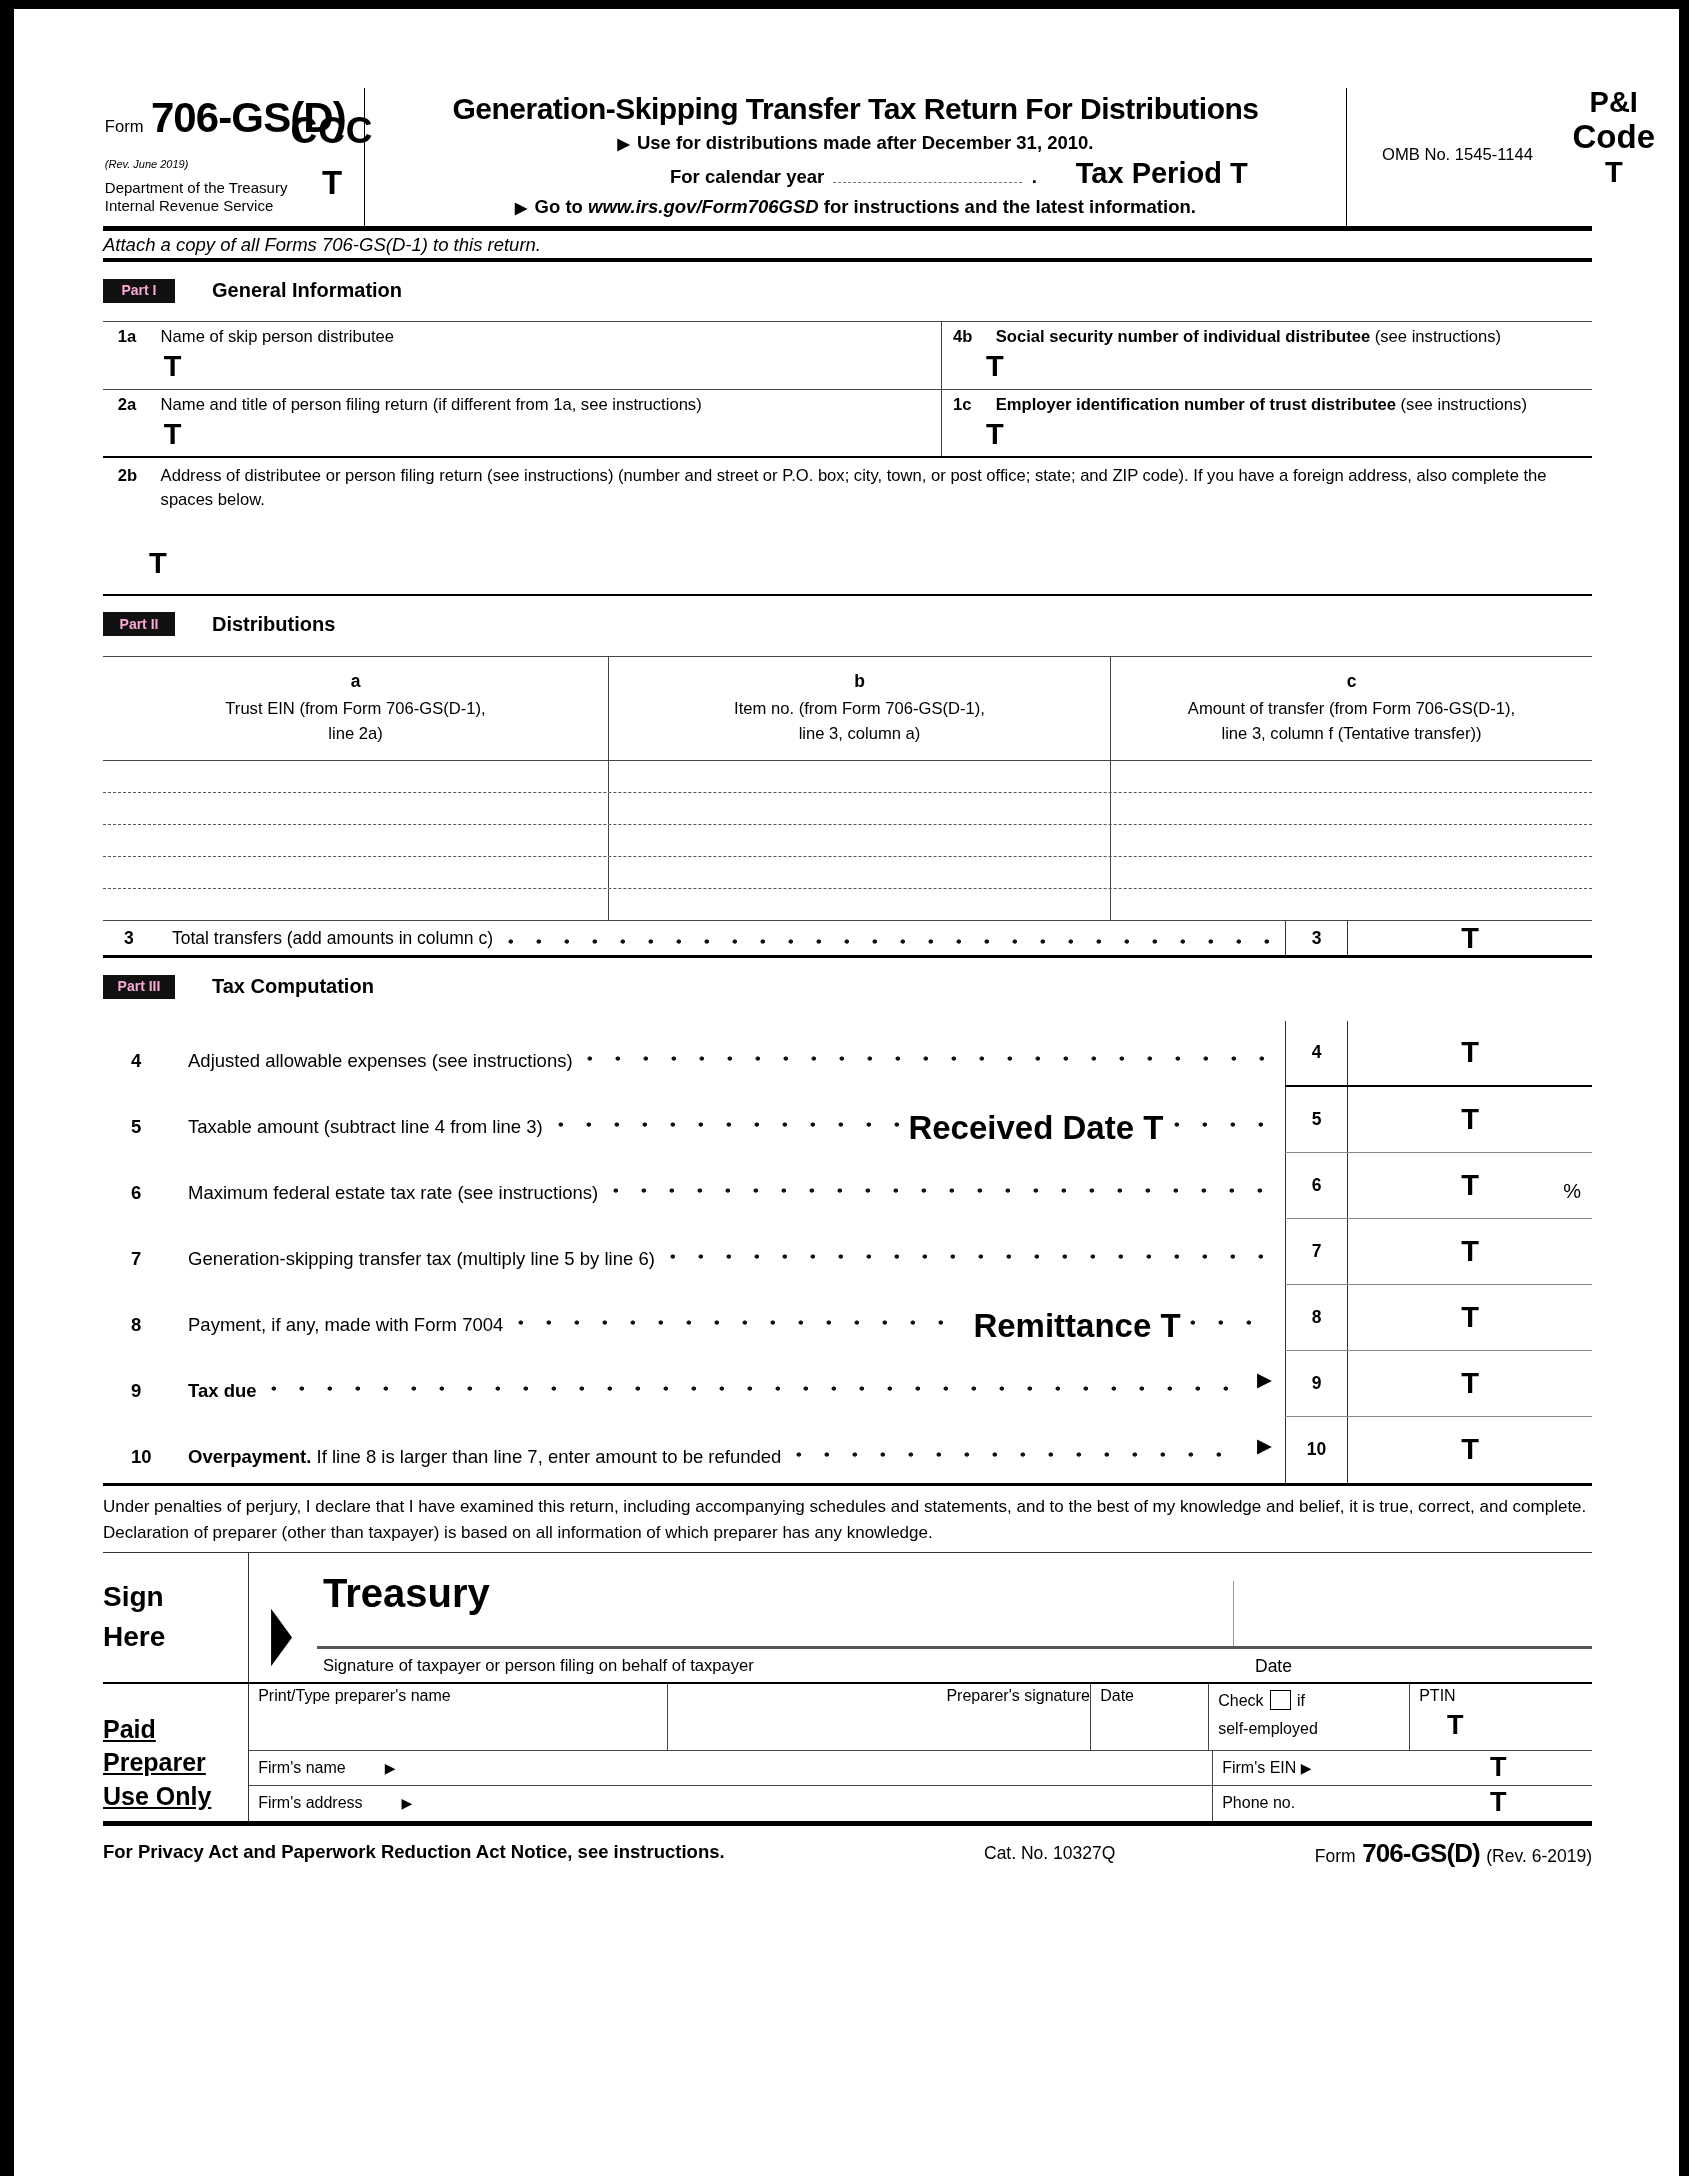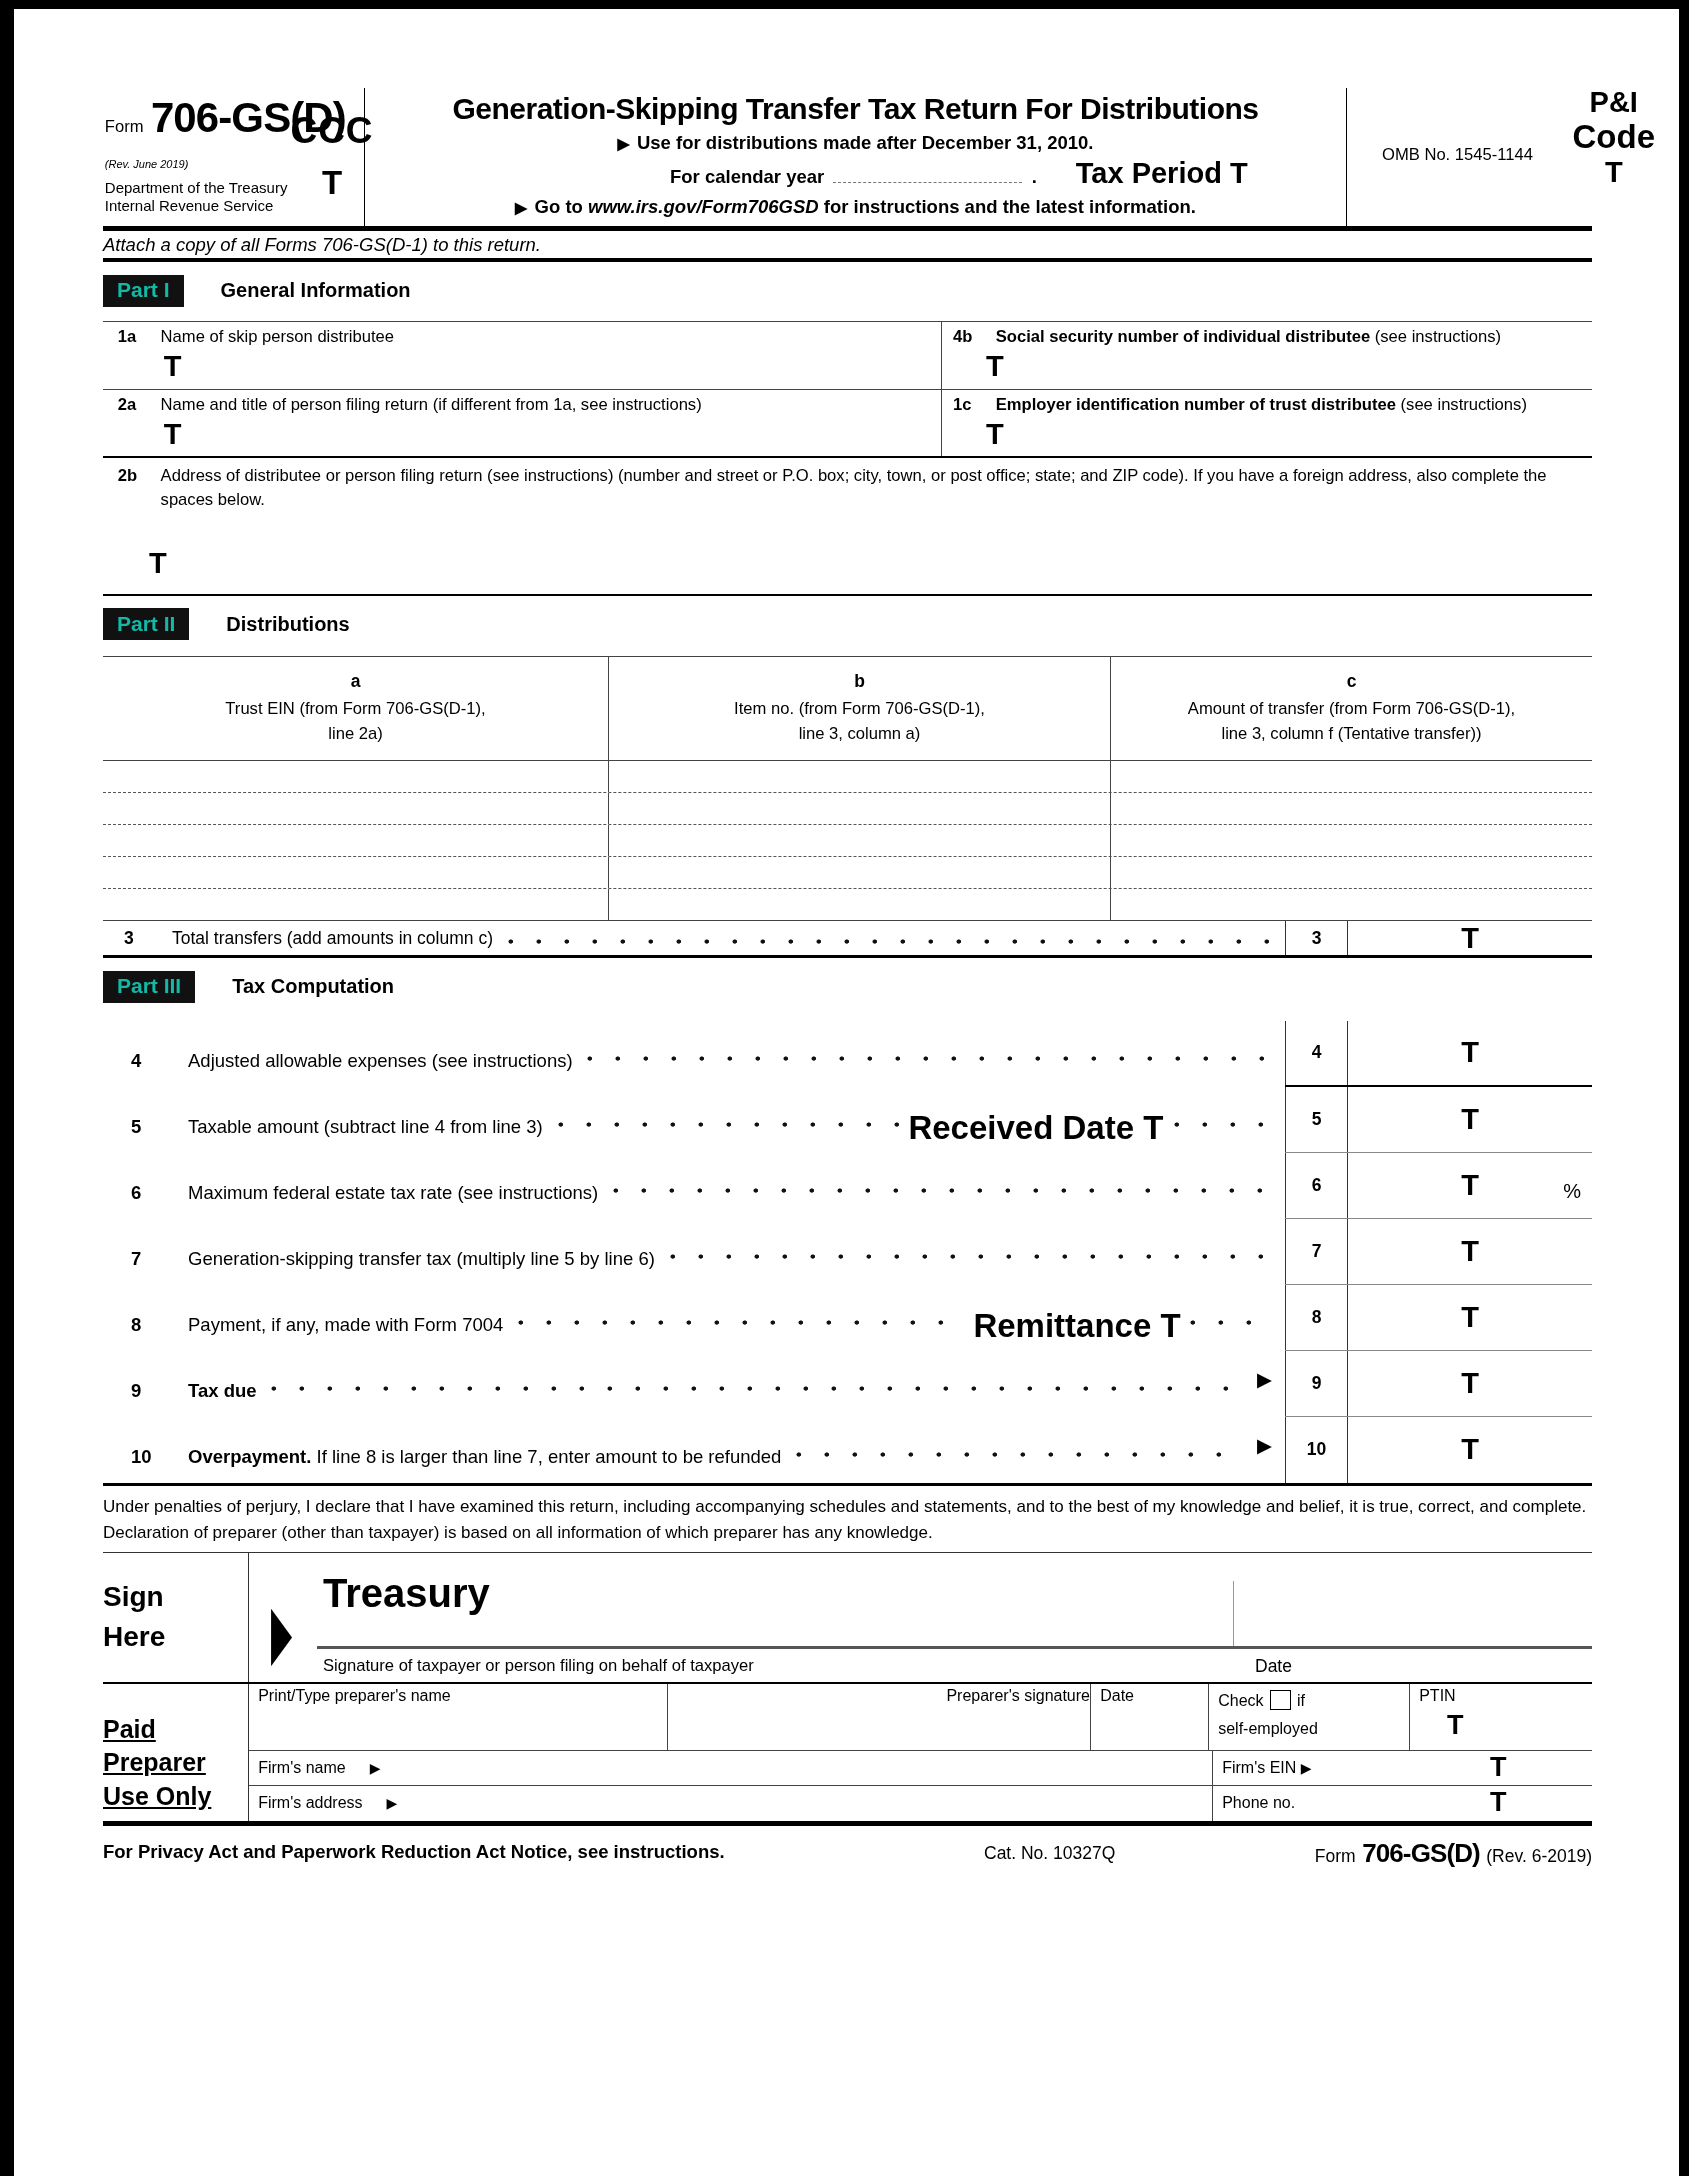--- a/index.html
+++ b/index.html
@@ -39,21 +39,21 @@
   .omb{position:absolute;left:35px;top:57px;font-size:16.6px;white-space:nowrap;}
   .pi-stamp{position:absolute;right:-63px;top:-1.8px;text-align:center;font-weight:bold;line-height:1.12;}
   .pi-l1{font-size:29px;}
   .pi-l2{font-size:33px;}
   .pi-l3{font-size:29px;}
 
   .attach-line{height:27px;font-size:18.5px;font-style:italic;padding-top:3.7px;box-sizing:border-box;}
 
   
   .part-head{margin-top:12px;height:33px;display:flex;align-items:center;}
-  .part-badge{background:#111;color:#14b8a6;font-weight:bold;font-size:21px;padding:3.7px 14px 4.6px;min-width:72px;box-sizing:border-box;}
+  .part-badge{background:#111;color:#f9a8d4;font-weight:bold;font-size:14px;padding:3.7px 14px 4.6px;min-width:72px;text-align:center;box-sizing:border-box;}
   .part-title{font-weight:bold;font-size:20px;margin-left:37px;}
 
   
   .p1-grid{margin-top:14px;border-top:0.9px solid #444;}
   .p1-row{display:flex;border-bottom:0.9px solid #444;}
   .p1-row.last{border-bottom:2.8px solid #000;}
   .p1-r1{height:67px;}
   .p1-r2{height:66px;}
   .p1-cell{box-sizing:border-box;padding:4.6px 0 0 14.8px;}
   .p1-left{width:838px;}
@@ -130,21 +130,21 @@
   .pcell{box-sizing:border-box;padding:3.7px 0 0 9.2px;font-size:16px;}
   .pc-name{width:419px;border-right:0.9px solid #444;}
   .pc-sig{width:423px;border-right:0.9px solid #444;text-align:right;}
   .pc-date{width:118px;border-right:0.9px solid #444;}
   .pc-check{width:201px;border-right:0.9px solid #444;line-height:1.7;}
   .checkbox{display:inline-block;width:18.5px;height:18.5px;border:1.8px solid #000;vertical-align:-3.7px;margin:0 6.5px;}
   .pc-ptin{flex:1;position:relative;}
   .ptin-t{position:absolute;left:37px;top:26px;font-size:27px;font-weight:bold;}
   .prep-row2{display:flex;height:34px;border-bottom:0.9px solid #444;}
   .prep-row3{display:flex;height:35px;}
-  .pr-left{width:964px;border-right:0.9px solid #444;box-sizing:border-box;display:flex;align-items:center;padding-left:9.2px;font-size:16px;gap:24px;}
+  .pr-left{width:964px;border-right:0.9px solid #444;box-sizing:border-box;display:flex;align-items:center;padding-left:9.2px;font-size:16px;gap:39px;}
   .pr-right{flex:1;display:flex;align-items:center;padding-left:9.2px;font-size:16px;position:relative;}
   .small-arrow{font-size:14px;}
   .pr-t{position:absolute;left:277px;top:1.8px;font-size:27px;font-weight:bold;}
 
   
   .footer{margin-top:12px;position:relative;height:31px;font-size:17.5px;}
   .foot-privacy{position:absolute;left:0;top:3.7px;font-weight:bold;font-size:18.5px;}
   .foot-cat{position:absolute;left:881px;top:5.5px;}
   .foot-right{position:absolute;right:0;top:0;display:flex;align-items:baseline;gap:6.5px;}
   .foot-formnum{font-size:26px;font-weight:bold;letter-spacing:-0.9px;}

